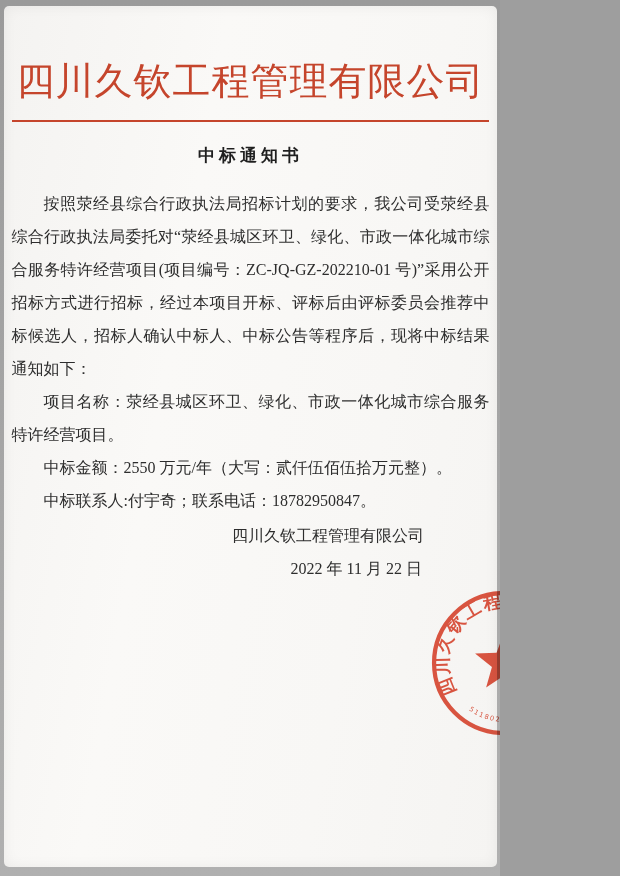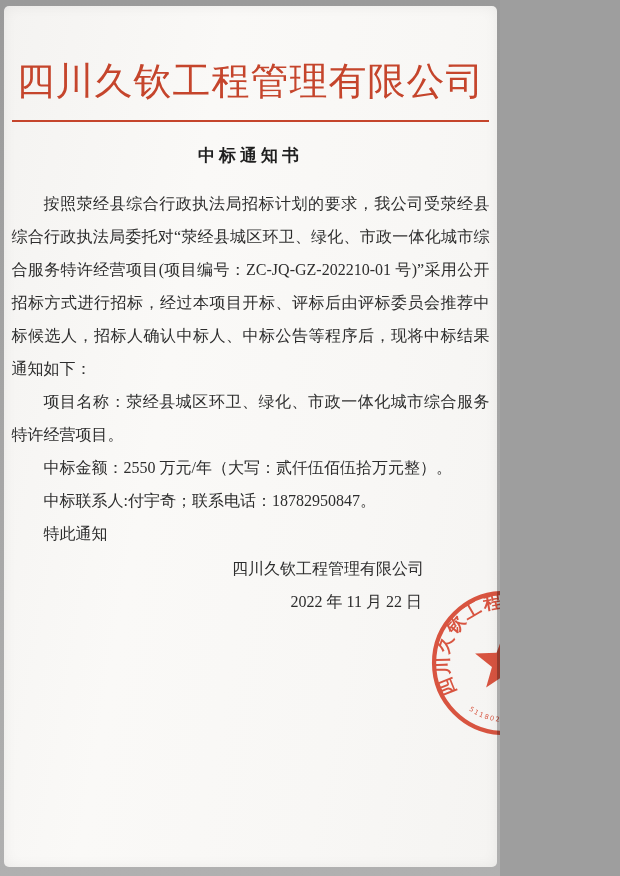--- a/index.html
+++ b/index.html
@@ -102,21 +102,20 @@
     <div class="letterhead">四川久钦工程管理有限公司</div>
     <div class="letterhead-rule"></div>
 
     <div class="doc-title">中标通知书</div>
 
     <div class="body-text">
       <p>按照荥经县综合行政执法局招标计划的要求，我公司受荥经县综合行政执法局委托对“荥经县城区环卫、绿化、市政一体化城市综合服务特许经营项目(项目编号：ZC-JQ-GZ-202210-01 号)”采用公开招标方式进行招标，经过本项目开标、评标后由评标委员会推荐中标候选人，招标人确认中标人、中标公告等程序后，现将中标结果通知如下：</p>
       <p>项目名称：荥经县城区环卫、绿化、市政一体化城市综合服务特许经营项目。</p>
       <p>中标金额：2550 万元/年（大写：贰仟伍佰伍拾万元整）。</p>
       <p>中标联系人:付宇奇；联系电话：18782950847。</p>
-      <p>特此通知</p>
     </div>
 
     <div class="signature">
       <div>四川久钦工程管理有限公司</div>
       <div class="date-line">2022 年 11 月 22 日</div>
     </div>
 
     <svg class="seal" viewBox="0 0 148 148" aria-hidden="true">
       <circle class="ring" cx="74" cy="74" r="69"></circle>
       <defs>

